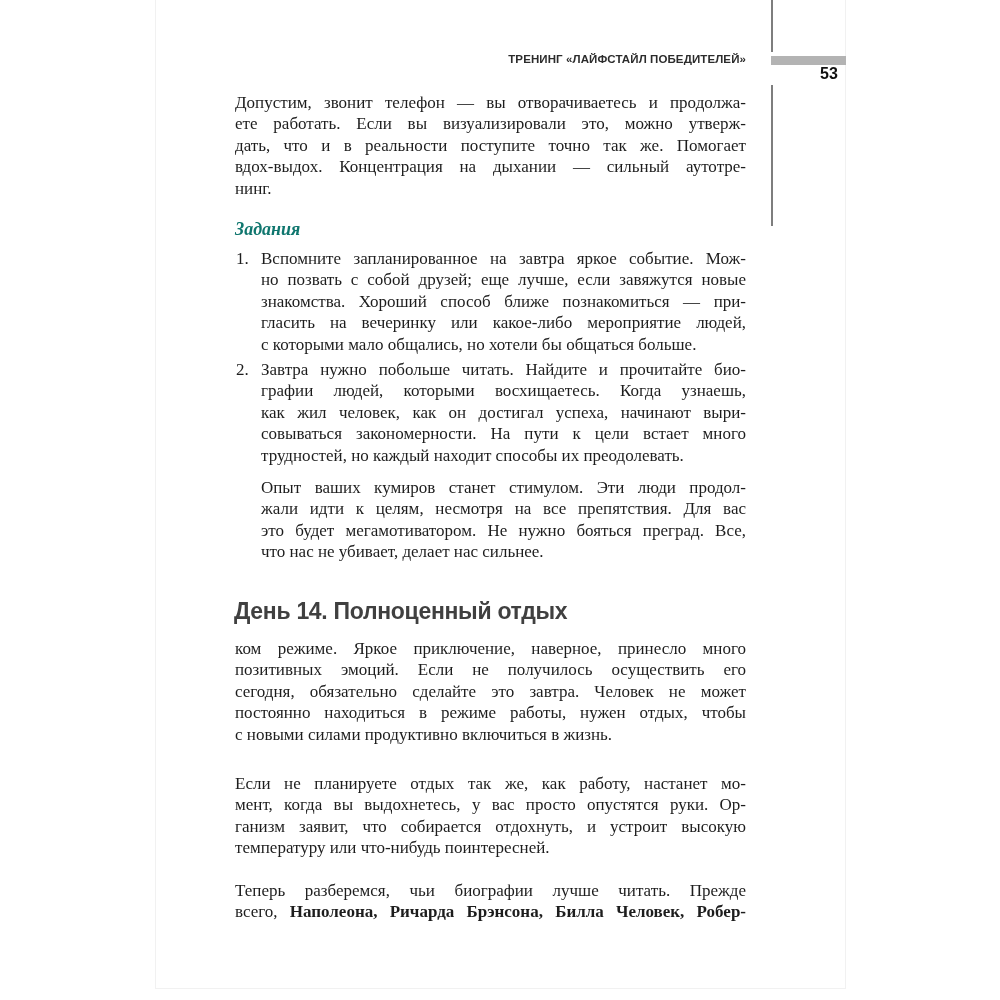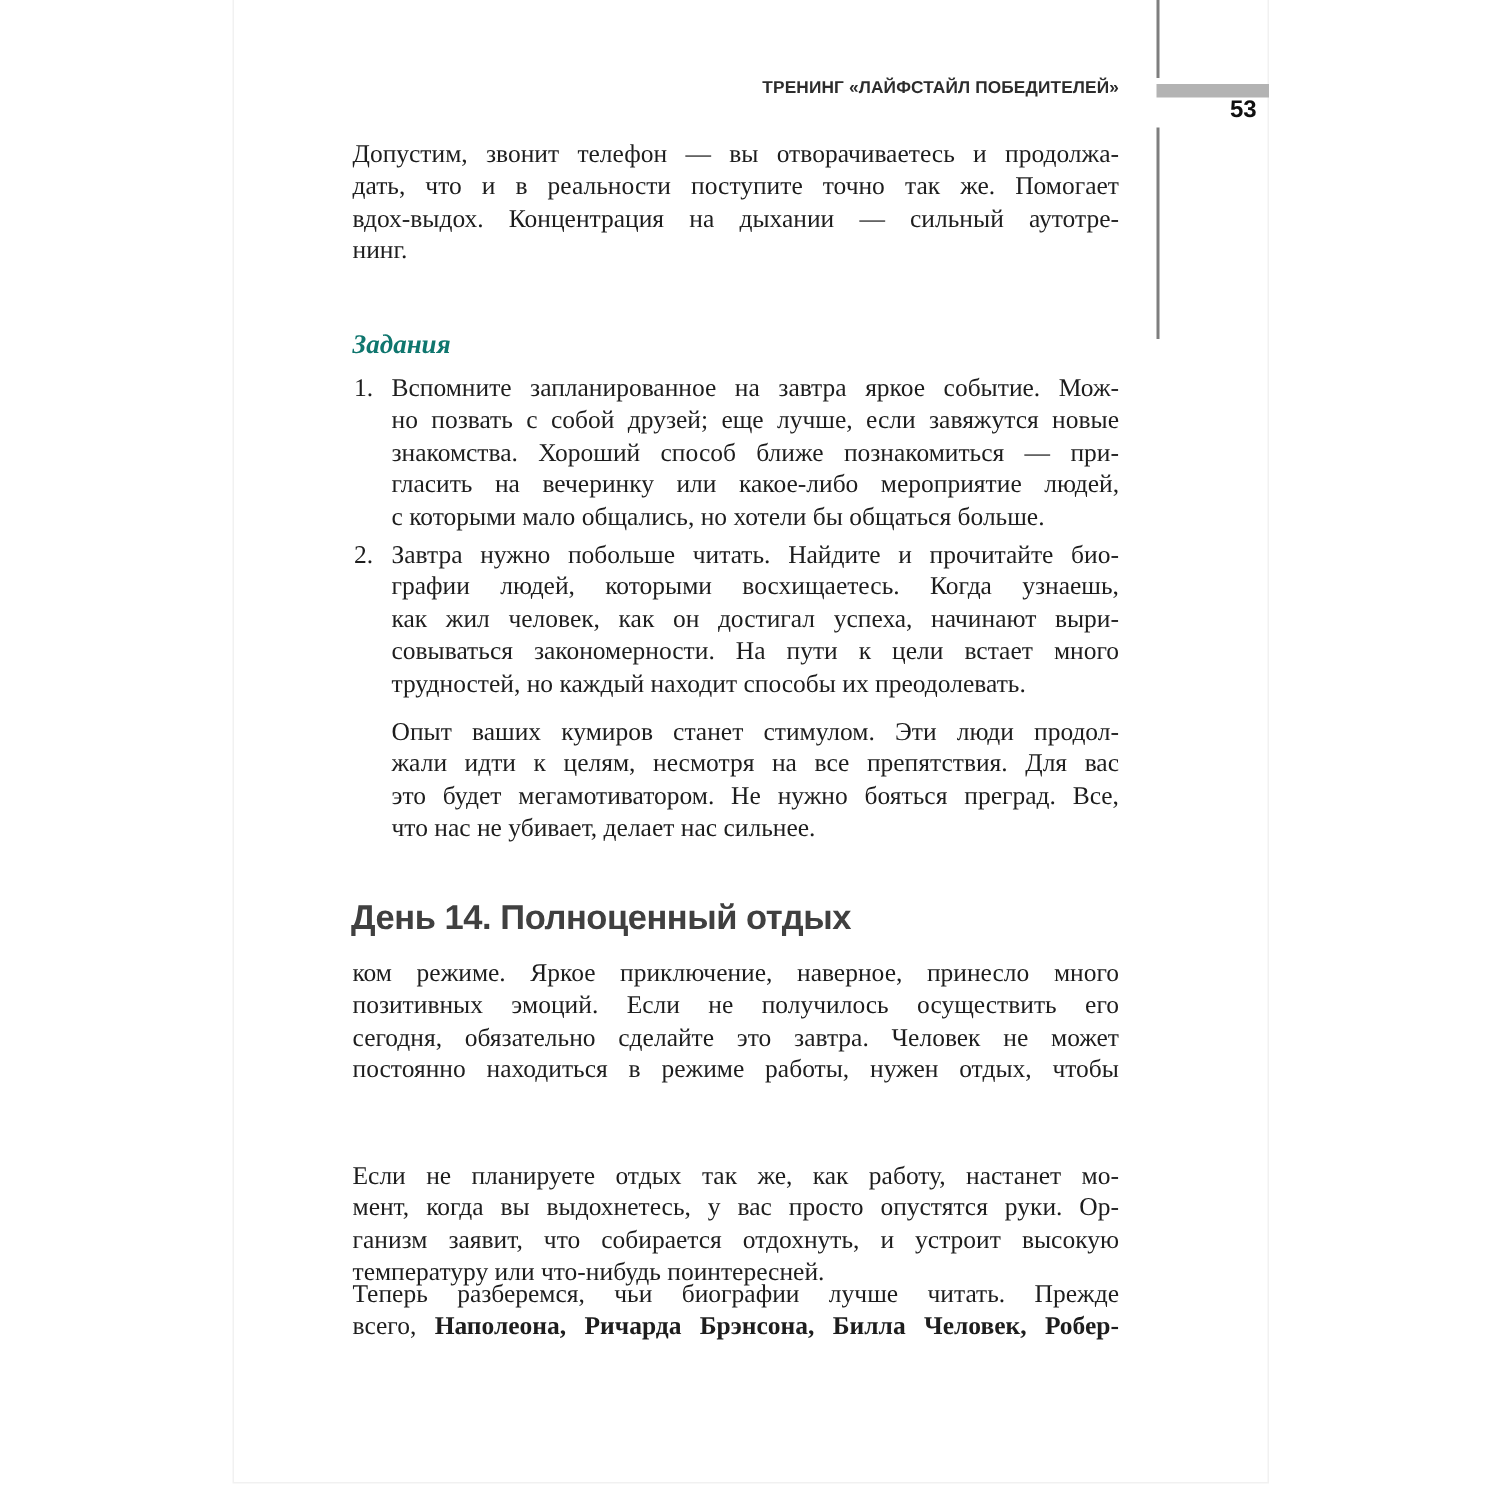--- a/index.html
+++ b/index.html
@@ -63,39 +63,40 @@
 
   #section-heading {
     position: absolute; left: 234px; top: 598px;
     font-family: "Liberation Sans", sans-serif;
     font-weight: bold; font-size: 23px; letter-spacing: -0.3px;
     color: #404040; white-space: nowrap;
   }
 
   #para1 { top: 638px; }
   #para2 { top: 773px; }
-  #para3 { top: 852px; }
+  #para3 { top: 880px; }
 </style>
 </head>
 <body>
 
 <div id="stage">
 
   <div id="edge-left" class="edge"></div>
   <div id="edge-right" class="edge"></div>
   <div id="edge-bottom" class="edge"></div>
 
   <div id="running-head">ТРЕНИНГ «ЛАЙФСТАЙЛ ПОБЕДИТЕЛЕЙ»</div>
   <div id="rule-top" class="vrule"></div>
   <div id="marker-bar"></div>
   <div id="page-number">53</div>
   <div id="rule-bottom" class="vrule"></div>
 
   <div id="intro" class="tblock">
       <div class="tline">Допустим, звонит телефон — вы отворачиваетесь и продолжа-</div>
+      <div class="tline">ете работать. Если вы визуализировали это, можно утверж-</div>
       <div class="tline">дать, что и в реальности поступите точно так же. Помогает</div>
       <div class="tline">вдох-выдох. Концентрация на дыхании — сильный аутотре-</div>
       <div class="tline tlast">нинг.</div>
     </div>
 
   <div id="tasks-heading">Задания</div>
 
   <div id="task-list" class="tblock">
     <div class="task-item">
       <span class="task-num">1.</span>
@@ -125,20 +126,21 @@
     </div>
   </div>
 
   <div id="section-heading">День 14. Полноценный отдых</div>
 
   <div id="para1" class="tblock">
       <div class="tline">ком режиме. Яркое приключение, наверное, принесло много</div>
       <div class="tline">позитивных эмоций. Если не получилось осуществить его</div>
       <div class="tline">сегодня, обязательно сделайте это завтра. Человек не может</div>
       <div class="tline">постоянно находиться в режиме работы, нужен отдых, чтобы</div>
+      <div class="tline tlast">с новыми силами продуктивно включиться в жизнь.</div>
     </div>
 
   <div id="para2" class="tblock">
       <div class="tline">Если не планируете отдых так же, как работу, настанет мо-</div>
       <div class="tline">мент, когда вы выдохнетесь, у вас просто опустятся руки. Ор-</div>
       <div class="tline">ганизм заявит, что собирается отдохнуть, и устроит высокую</div>
       <div class="tline tlast">температуру или что-нибудь поинтересней.</div>
     </div>
 
   <div id="para3" class="tblock">

